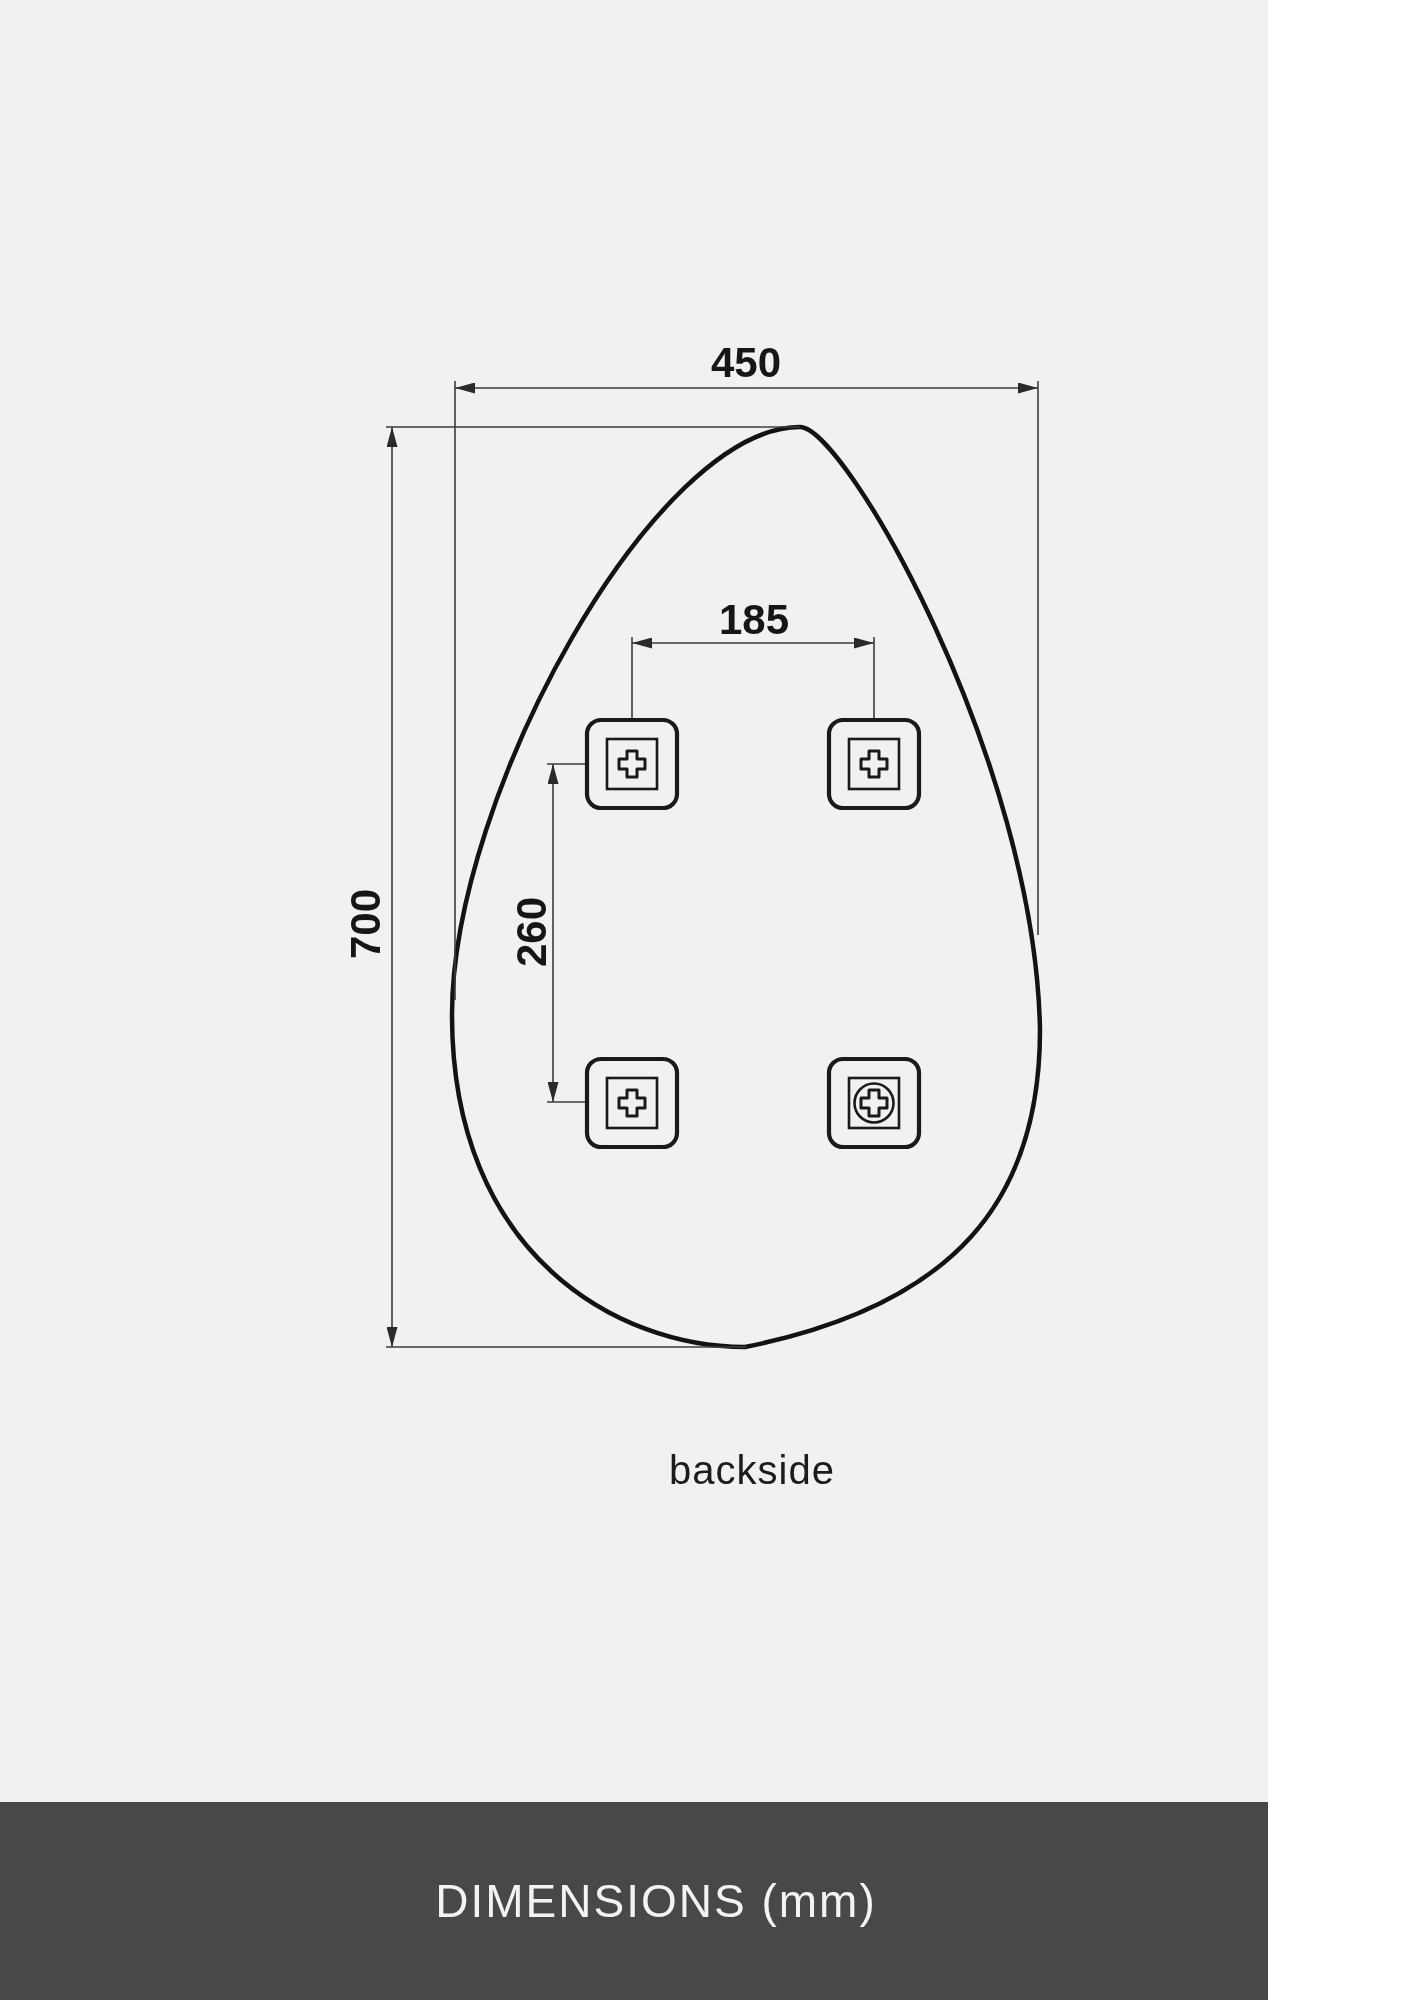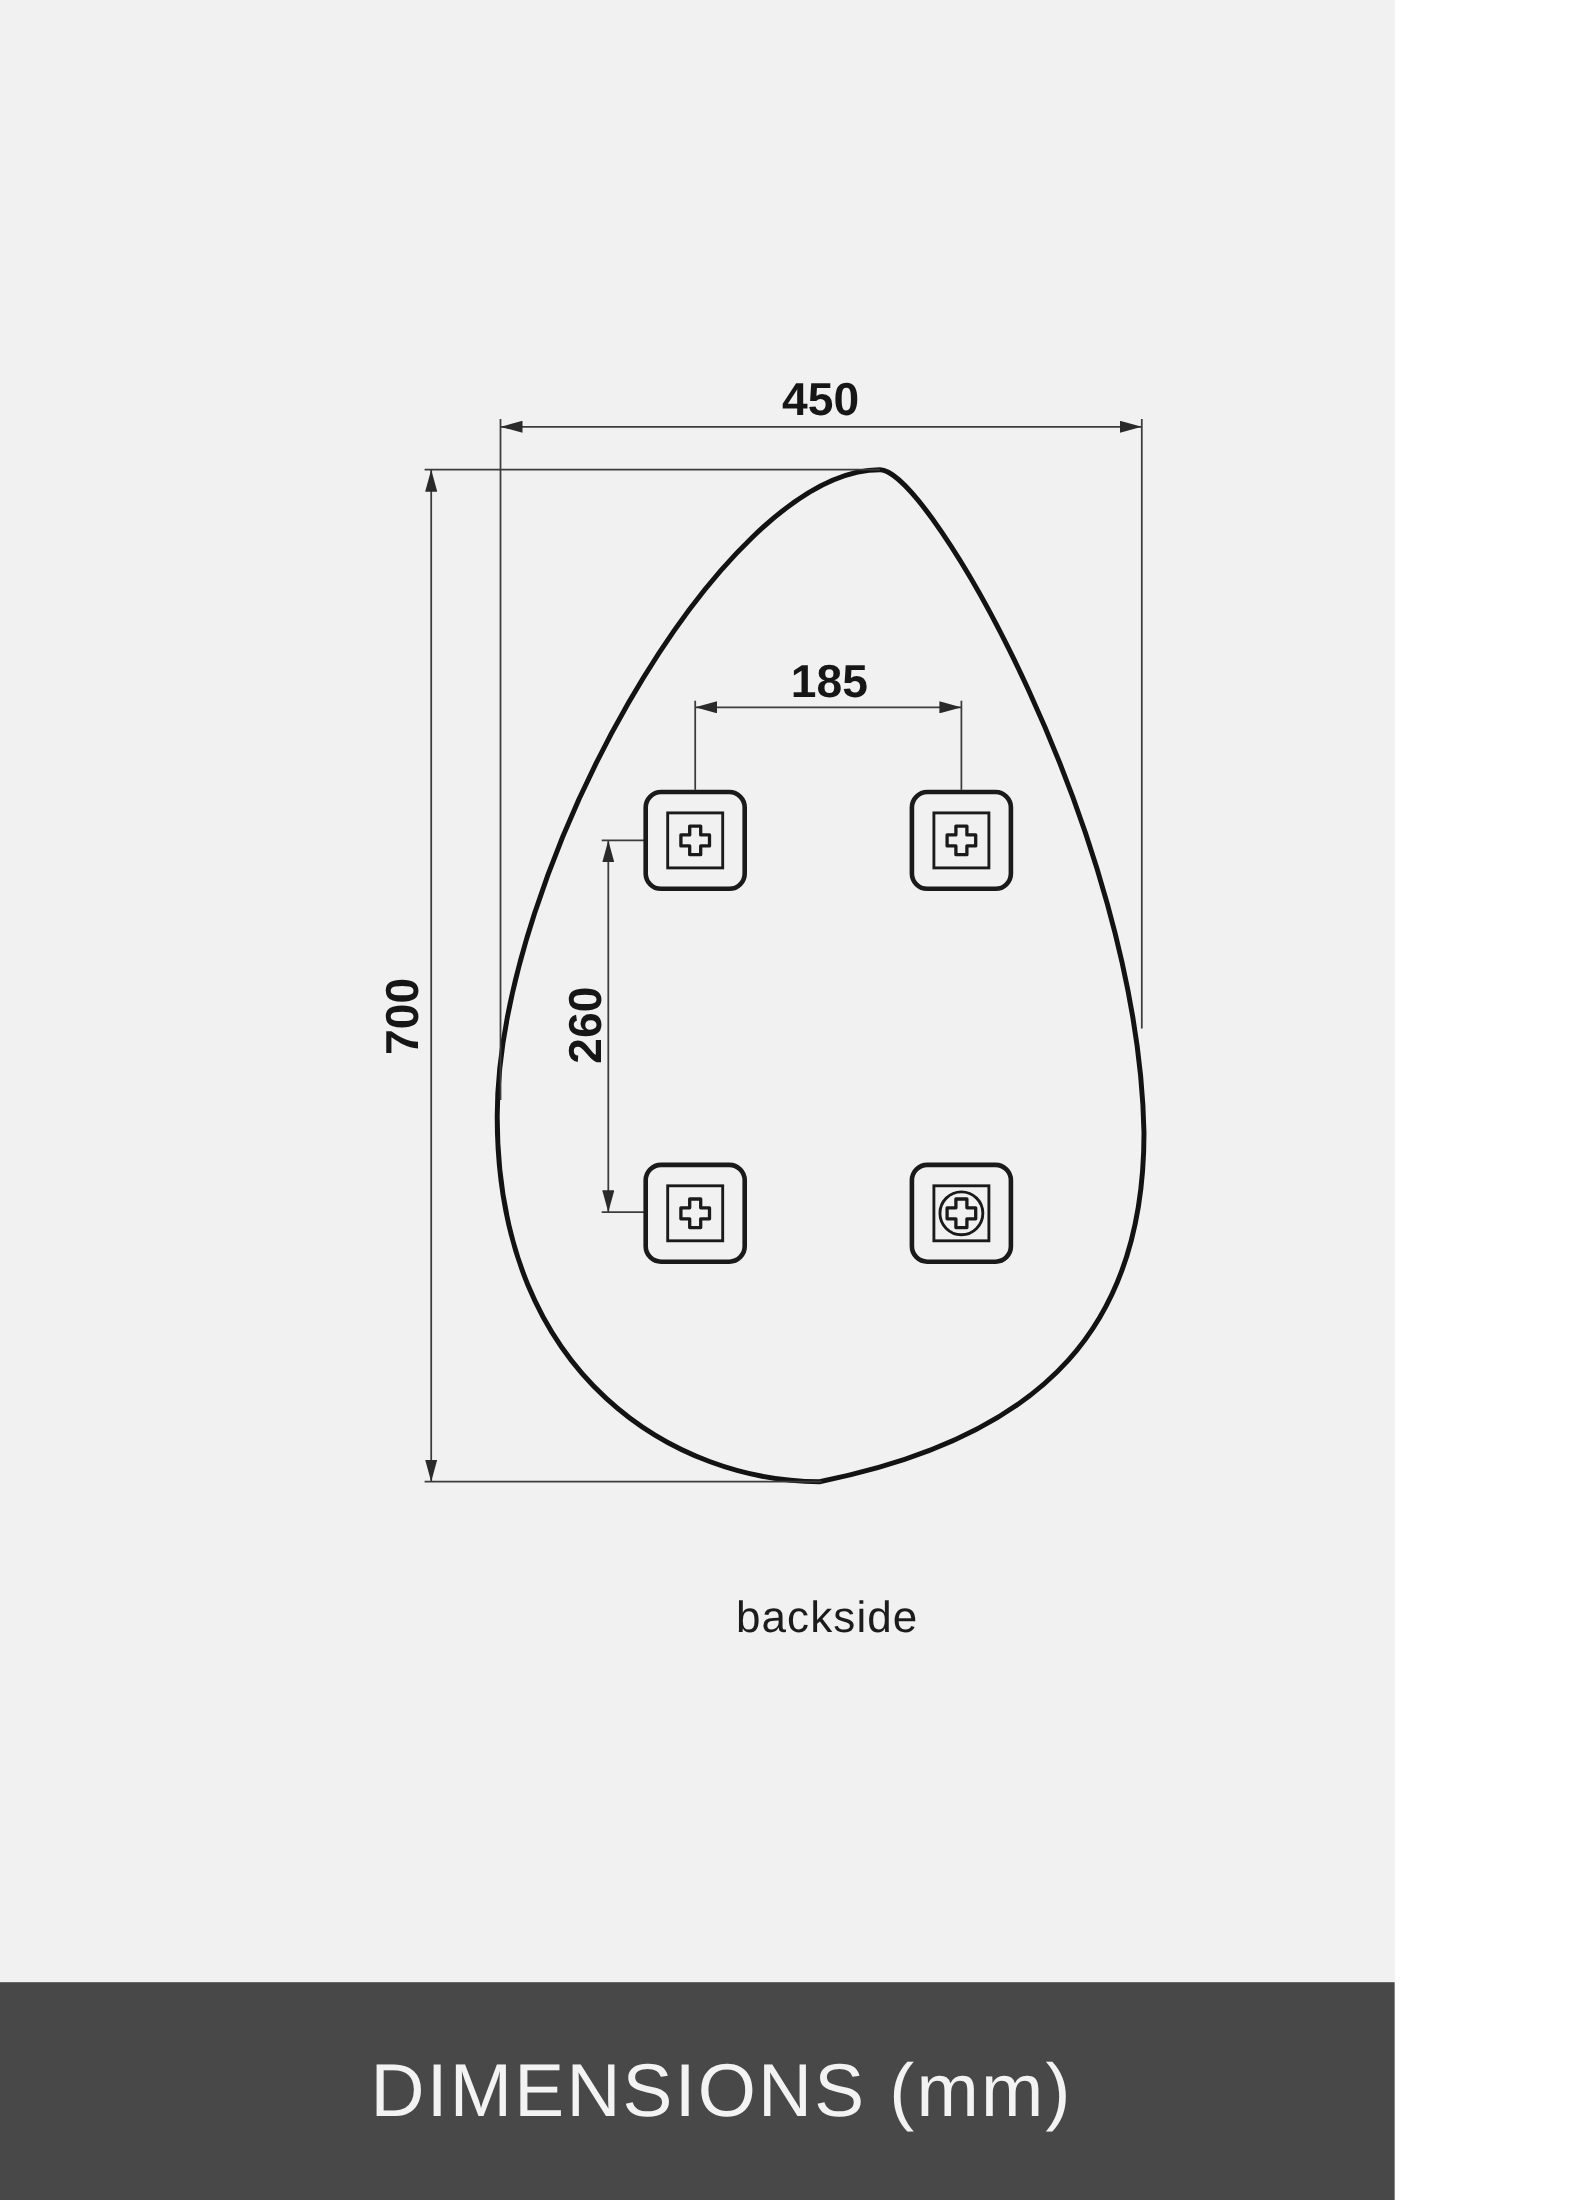--- a/index.html
+++ b/index.html
@@ -38,21 +38,21 @@
     position: absolute;
     left: 0; right: 0; bottom: 0;
     height: 198px;
     background: #484848;
     display: flex;
     align-items: center;
     justify-content: center;
   }
   .banner span {
     color: #f3f3f3;
-    font-size: 68px;
+    font-size: 46px;
     font-weight: 400;
     letter-spacing: 2px;
     white-space: nowrap;
     margin-left: 44px;
   }
 </style>
 </head>
 <body>
 
 <div class="page">

